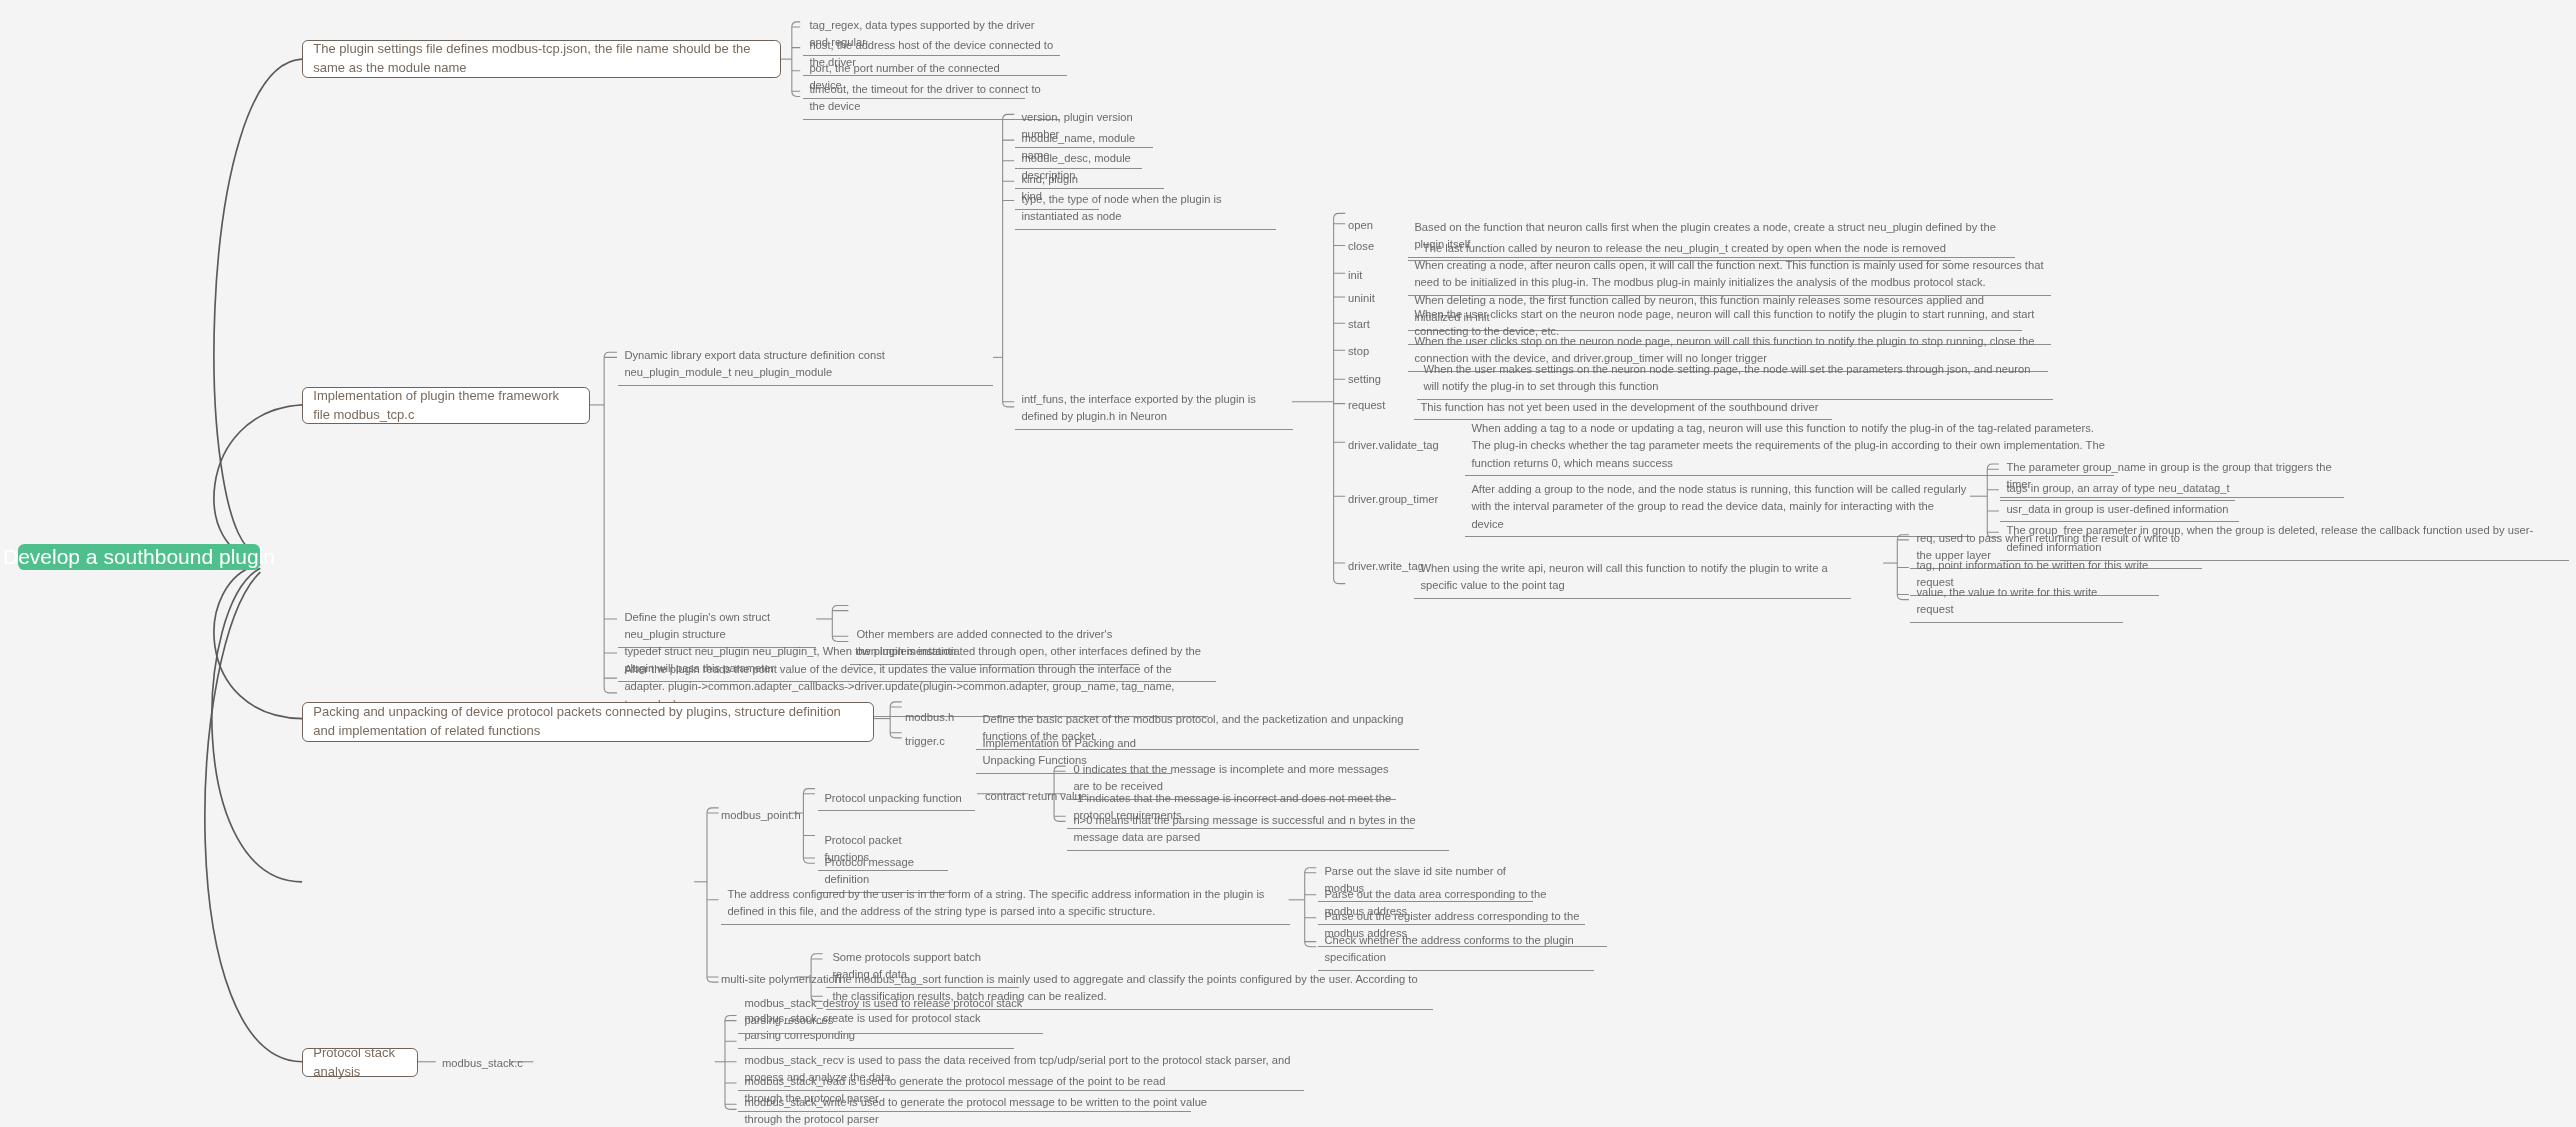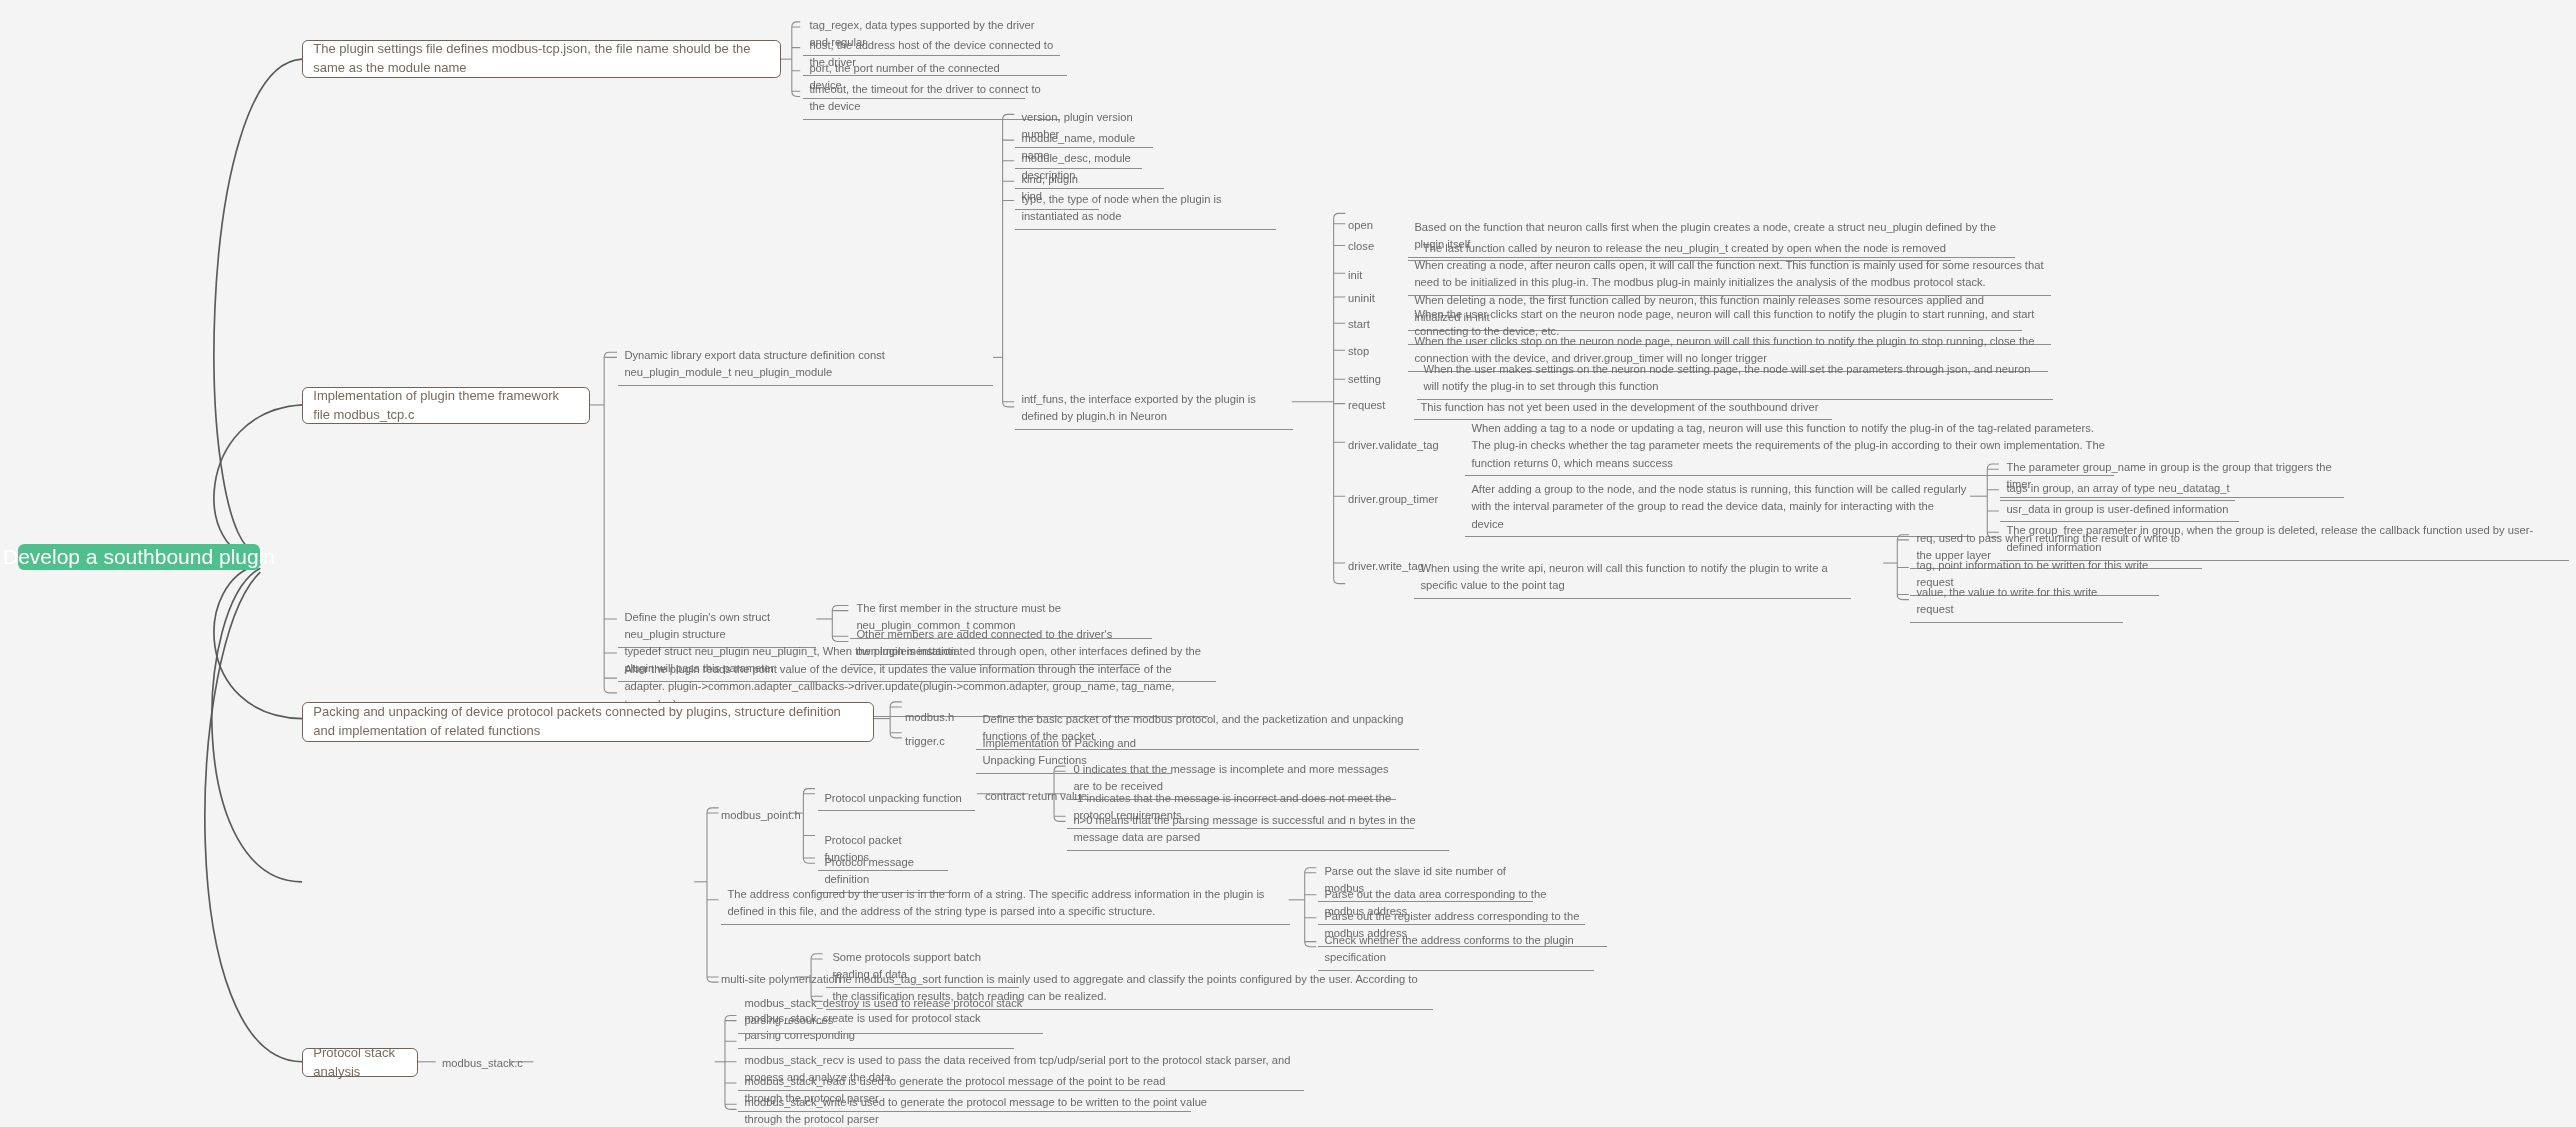--- a/index.html
+++ b/index.html
@@ -177,21 +177,20 @@
   <div class="node u" style="left:2000px;top:520px;width:569px;">The group_free parameter in group, when the group is deleted, release the callback function used by user-defined information</div>
 
   <div class="node k" style="left:1348px;top:558px;width:116px;">driver.write_tag</div>
   <div class="node u wrap" style="left:1414px;top:558px;width:437px;">When using the write api, neuron will call this function to notify the plugin to write a specific value to the point tag</div>
 
   <div class="node u" style="left:1910px;top:528px;width:292px;">req, used to pass when returning the result of write to the upper layer</div>
   <div class="node u" style="left:1910px;top:555px;width:249px;">tag, point information to be written for this write request</div>
   <div class="node u" style="left:1910px;top:582px;width:213px;">value, the value to write for this write request</div>
 
   <div class="node u" style="left:618px;top:607px;width:198px;">Define the plugin's own struct neu_plugin structure</div>
-  <div class="node u" style="left:850px;top:598px;width:302px;">The first member in the structure must be neu_plugin_common_t common</div>
   <div class="node u" style="left:850px;top:624px;width:289px;">Other members are added connected to the driver's own implementation</div>
 
   <div class="node u" style="left:618px;top:641px;width:598px;">typedef struct neu_plugin neu_plugin_t, When the plugin is instantiated through open, other interfaces defined by the plugin will pass this parameter</div>
 
   <div class="node u wrap" style="left:618px;top:659px;width:590px;">After the plugin reads the point value of the device, it updates the value information through the interface of the adapter. plugin-&gt;common.adapter_callbacks-&gt;driver.update(plugin-&gt;common.adapter, group_name, tag_name, tag_value)</div>
 
   <div class="node lvl1" style="left:302px;top:702px;width:572px;height:40px;">Packing and unpacking of device protocol packets connected by plugins, structure definition and implementation of related functions</div>
 
   <div class="node k" style="left:905px;top:709px;width:71px;">modbus.h</div>
   <div class="node u" style="left:976px;top:709px;width:443px;">Define the basic packet of the modbus protocol, and the packetization and unpacking functions of the packet</div>

